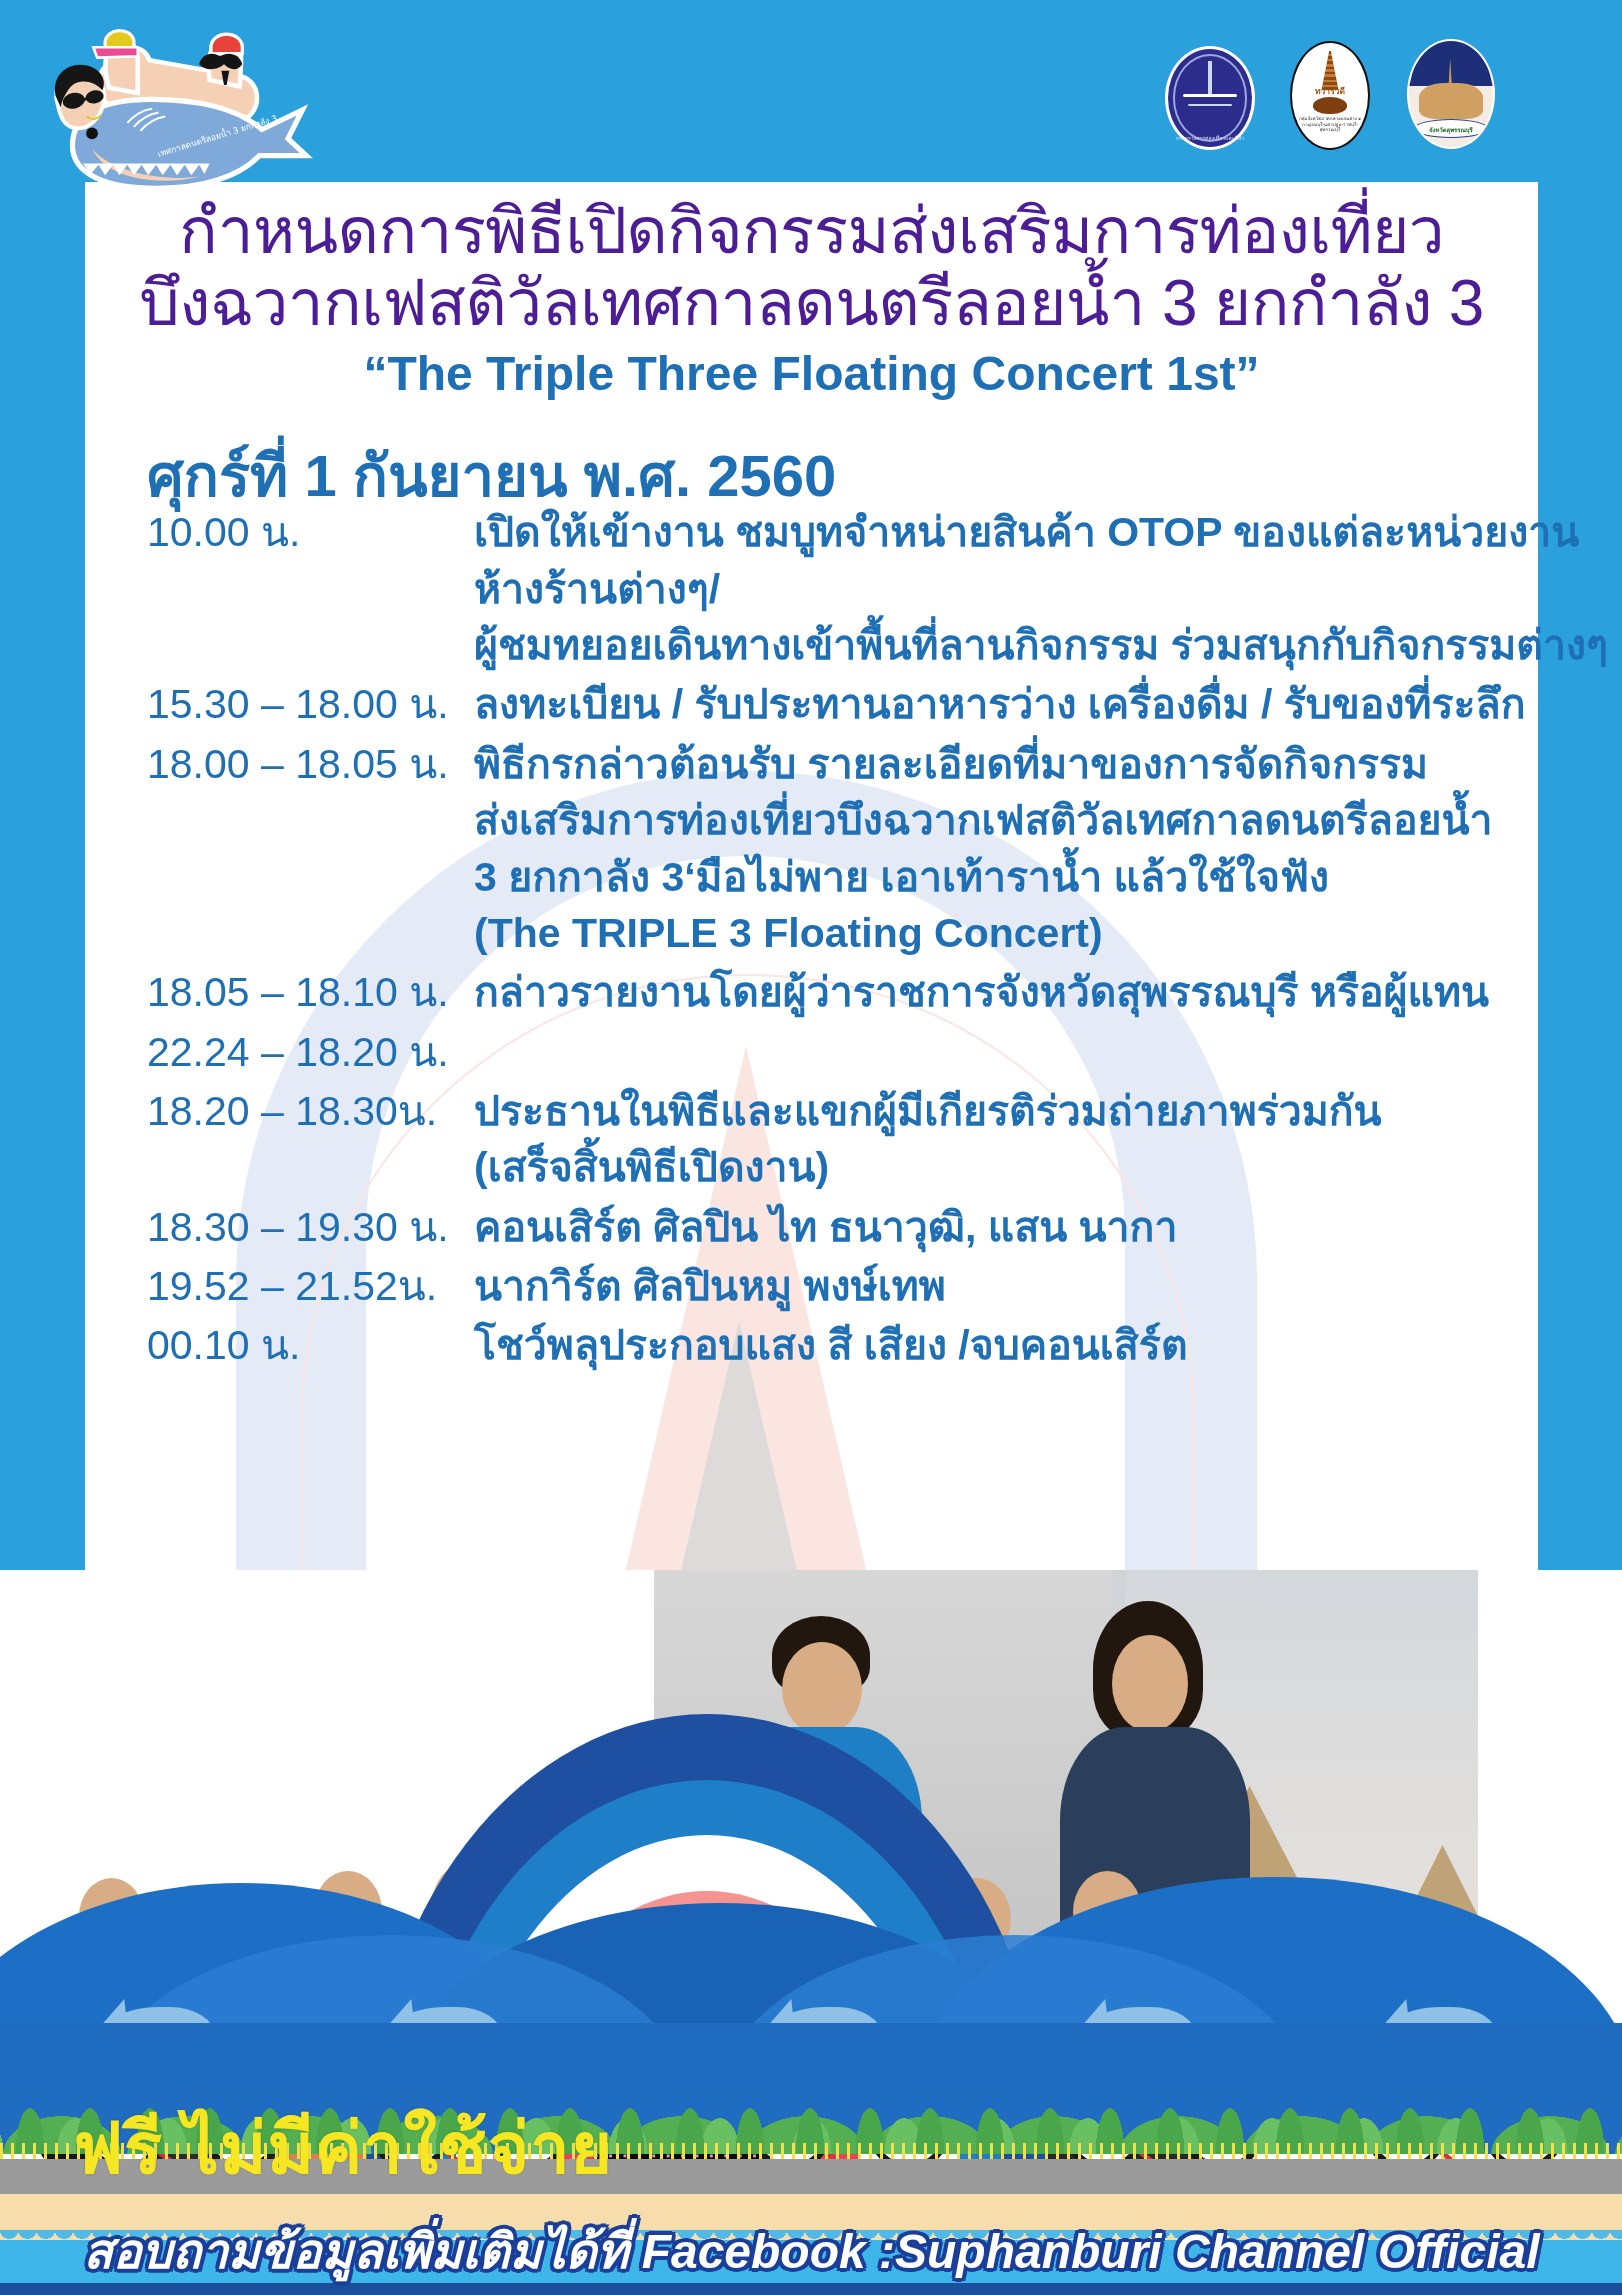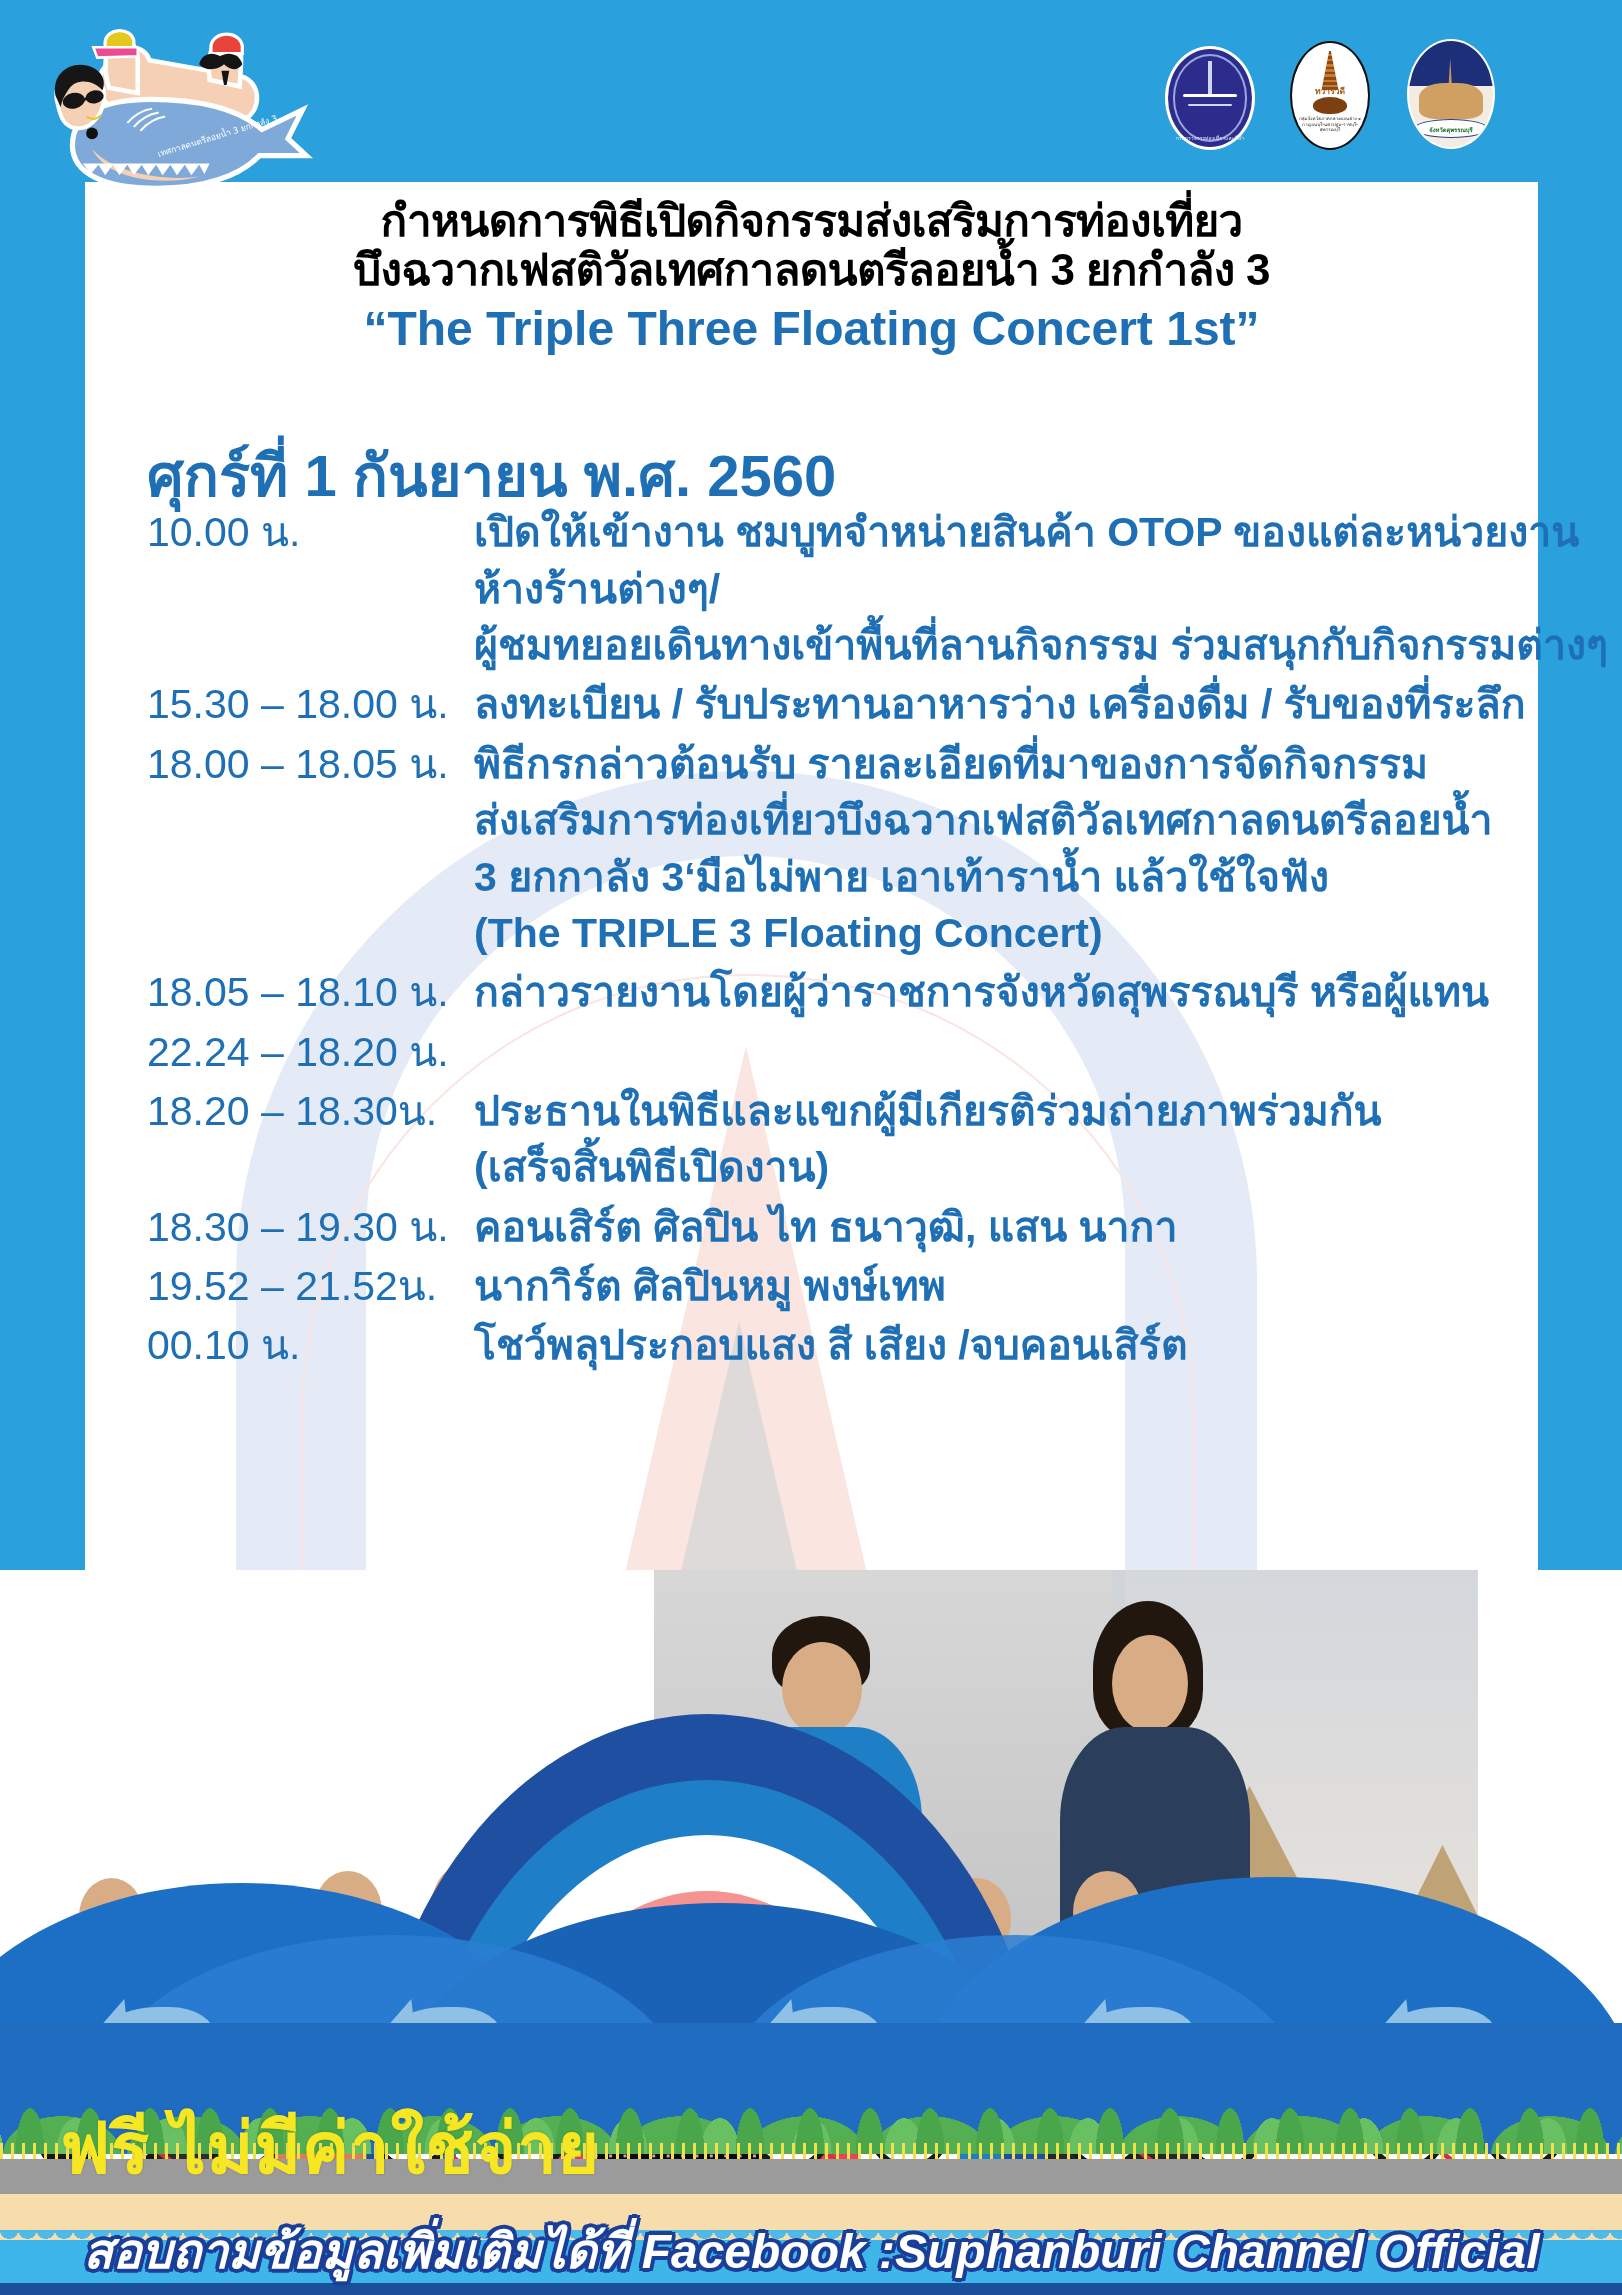--- a/index.html
+++ b/index.html
@@ -94,22 +94,22 @@
   .seal-3 .rtext{position:absolute;left:0;right:0;bottom:11.8px;text-align:center;
           font-size:5.9px;color:#1d6b2a;font-weight:bold;}
 
   
   .mascot{position:absolute;left:46px;top:7.9px;width:275px;height:196px;}
   .mascot svg{width:100%;height:100%;display:block;}
 
   
   .title-block{position:absolute;left:85px;top:196px;width:1453px;text-align:center;}
   .title-line{
-    color:#000000;font-weight:bold;letter-spacing:-0.7px;
-    font-size:44px;line-height:1.12;white-space:nowrap;
+    color:#4c1d95;font-weight:normal;letter-spacing:-0.7px;
+    font-size:64px;line-height:1.12;white-space:nowrap;
   }
   .title-sub{
     color:#1F6FB5;font-weight:bold;font-size:48px;line-height:1.2;margin-top:5.2px;
   }
   .date-line{
     position:absolute;left:147px;top:429px;
     color:#1F6FB5;font-weight:bold;font-size:58px;
   }
 
   
@@ -215,21 +215,21 @@
       transform:rotate(-6deg);}
   .cyclist .frame2{position:absolute;left:46px;bottom:14.4px;width:72px;height:5.2px;background:#d8313f;
       transform:rotate(38deg);}
   .cyclist .seatpost{position:absolute;left:48px;bottom:29px;width:5.2px;height:34px;background:#d8313f;
       transform:rotate(14deg);}
   .cyclist .seat{position:absolute;left:39px;bottom:60px;width:30px;height:10.5px;background:#1a1a1a;
       border-radius:6.5px;}
 
   
   .free-text{
-    position:absolute;left:60px;top:2091px;
+    position:absolute;left:73px;top:2091px;
     color:#F7E722;font-weight:bold;font-size:71px;
     letter-spacing:0.7px;white-space:nowrap;
     text-shadow:0 0 2.6px rgba(0,0,0,.18);
   }
   
   .footer-text{
     position:absolute;left:0;right:0;top:2213px;text-align:center;
     color:#ffffff;font-weight:bold;font-size:48px;white-space:nowrap;
     font-style:italic;
     text-shadow:

